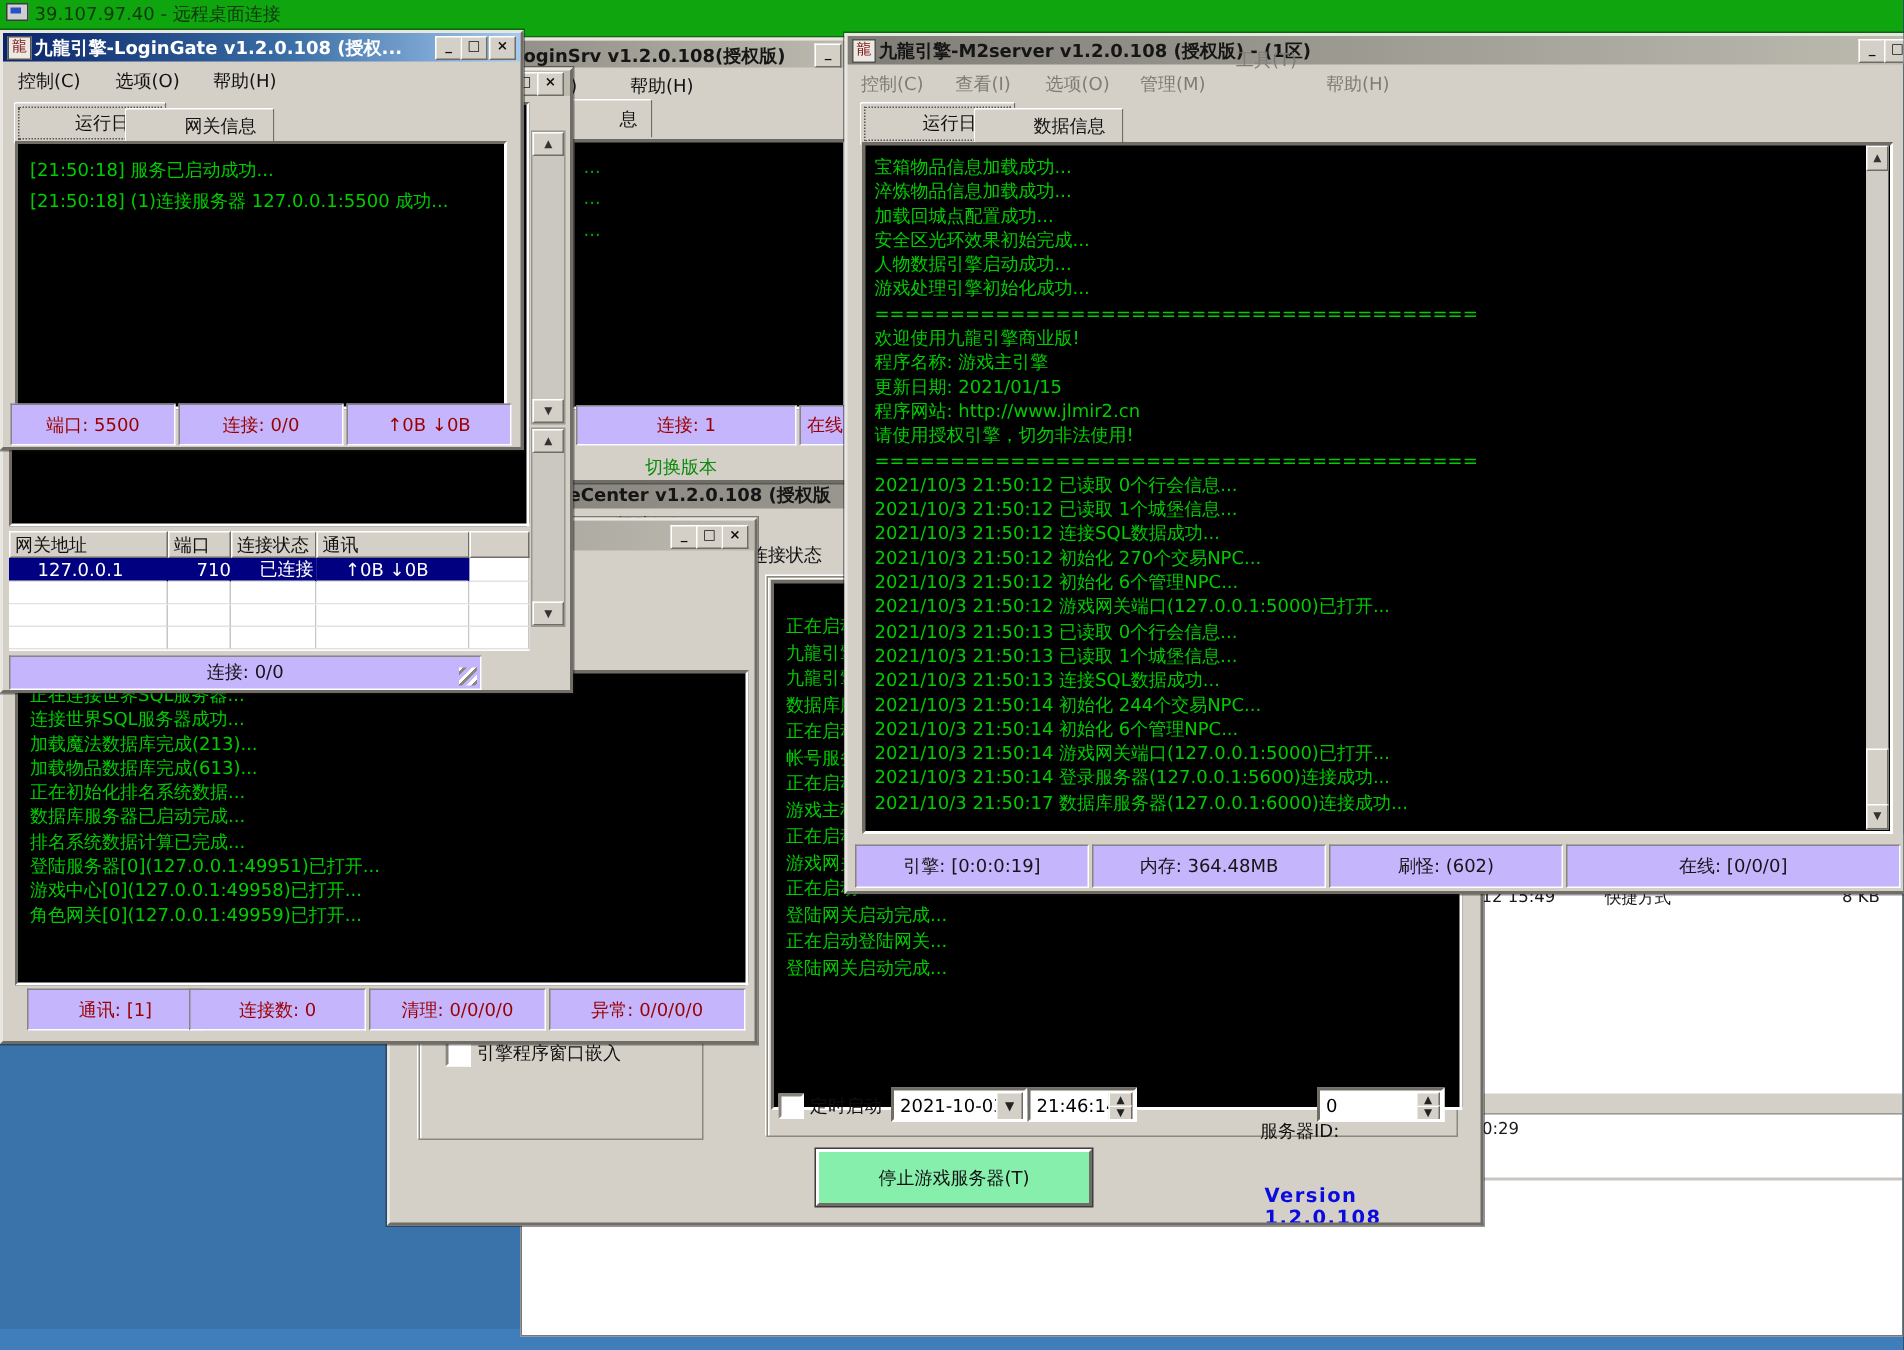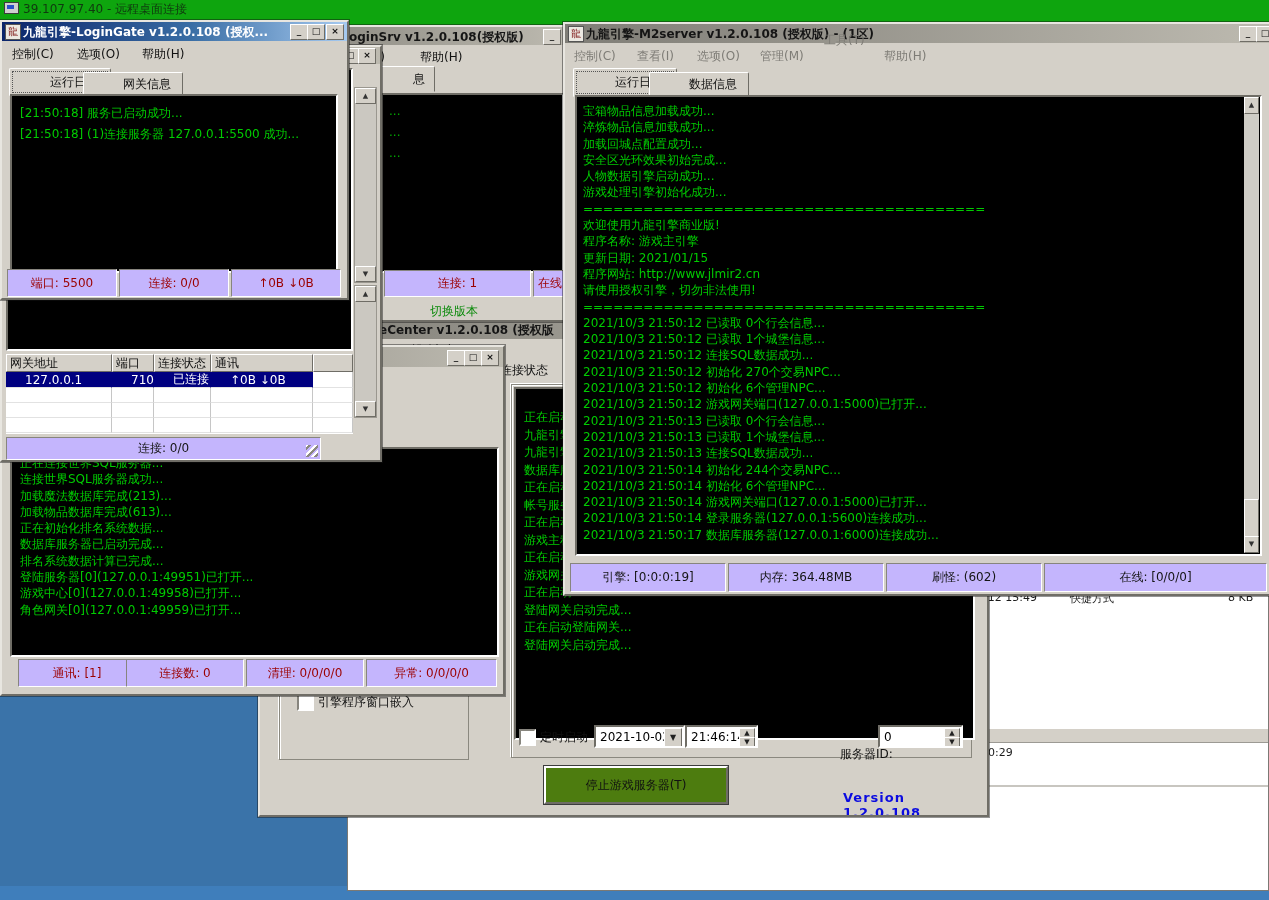--- a/index.html
+++ b/index.html
@@ -117,21 +117,21 @@
     <div class="field" style="left:618px;top:405px;width:77px;height:19px;">
       <span>0</span>
       <div class="minibtn" style="right:1px;top:1px;width:14px;height:8px;line-height:8px;">▲</div>
       <div class="minibtn" style="right:1px;top:10px;width:14px;height:8px;line-height:8px;">▼</div>
     </div>
 
     <div class="groupbox" style="left:19px;top:366px;width:188px;height:72px;"></div>
     <div class="cb" style="left:37px;top:374px;"></div>
     <div class="lbl" style="left:58px;top:374px;">引擎程序窗口嵌入</div>
 
-    <div style="position:absolute;left:284px;top:446px;width:180px;height:34px;background:#4d7c0f;
+    <div style="position:absolute;left:284px;top:446px;width:180px;height:34px;background:#86efac;
                 border:2px solid;border-color:#fff #6F6D66 #6F6D66 #fff;box-shadow:0 0 0 1px #3c3c3c;
                 display:flex;align-items:center;justify-content:center;font-size:12px;color:#111;">停止游戏服务器(T)</div>
     <div style="position:absolute;left:583px;top:470px;font-size:13px;font-weight:bold;color:#0b0be0;letter-spacing:1px;">Version 1.2.0.108</div>
   </div>
 
   <div class="win" style="left:0;top:345px;width:501px;height:347px;">
     <div class="tbar" style="left:0;top:0;width:497px;height:20px;">
       <div class="wbtn" style="right:38px;top:3px;position:absolute;">_</div>
       <div class="wbtn" style="right:21px;top:3px;position:absolute;">□</div>
       <div class="wbtn" style="right:4px;top:3px;position:absolute;">×</div>

